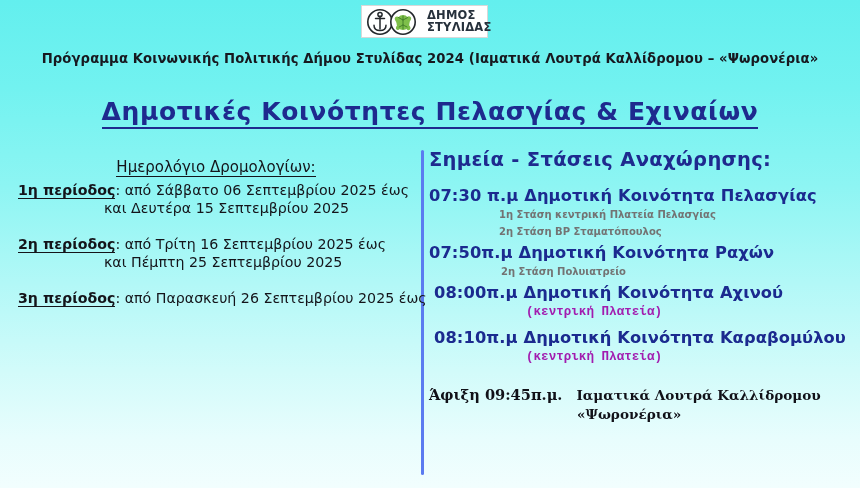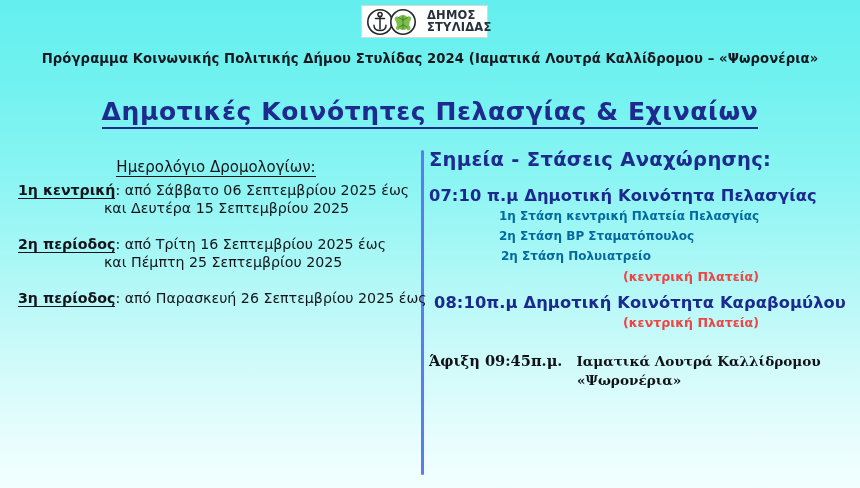--- a/index.html
+++ b/index.html
@@ -136,35 +136,36 @@
   .stop-main {
     font-size: 16.3px;
     font-weight: bold;
     color: #1b2a8f;
     letter-spacing: 0.1px;
     margin-bottom: 3px;
     white-space: nowrap;
   }
   .stop-main.indent1 { padding-left: 5px; }
   .substop {
-    font-size: 12px;
-    font-weight: bold;
-    color: #0369a1;
+    font-size: 10px;
+    font-weight: bold;
+    color: #737373;
     padding-left: 70px;
     margin: 4px 0 6px 0;
     white-space: nowrap;
   }
   .substop.tight { padding-left: 72px; }
   .sub-note {
     font-size: 12.6px;
     font-weight: bold;
-    color: #ef4444;
-    text-align: right;
+    color: #a21caf;
+    text-align: center;
     width: 330px;
     margin: 1px 0 9px 0;
+    font-family: Liberation Mono, monospace;
   }
 
   .arrival {
     margin-top: 22px;
     font-family: "DejaVu Serif", "Liberation Serif", serif;
     color: #111118;
   }
   .arrival-row {
     font-size: 14.6px;
     font-weight: bold;
@@ -223,21 +224,21 @@
 
   <div class="divider"></div>
 
   <div class="left-col">
     <div class="cal-heading">
       <span>Ημερολόγιο Δρομολογίων:</span>
     </div>
 
     <div class="period">
       <div class="period-l1">
-        <span class="period-tag">1η κεντρική</span><span>: από Σάββατο 06 Σεπτεμβρίου 2025 έως</span>
+        <span class="period-tag">1η περίοδος</span><span>: από Σάββατο 06 Σεπτεμβρίου 2025 έως</span>
       </div>
       <div class="period-l2">και Δευτέρα 15 Σεπτεμβρίου 2025</div>
     </div>
 
     <div class="period">
       <div class="period-l1">
         <span class="period-tag">2η περίοδος</span><span>: από Τρίτη  16 Σεπτεμβρίου 2025 έως</span>
       </div>
       <div class="period-l2">και Πέμπτη 25 Σεπτεμβρίου 2025</div>
     </div>
@@ -246,30 +247,32 @@
       <div class="period-l1">
         <span class="period-tag">3η περίοδος</span><span>: από Παρασκευή 26 Σεπτεμβρίου 2025 έως</span>
       </div>
     </div>
   </div>
 
   <div class="right-col">
     <div class="stops-heading">Σημεία - Στάσεις  Αναχώρησης:</div>
 
     <div class="stop-block">
-      <div class="stop-main">07:10 π.μ  Δημοτική Κοινότητα Πελασγίας</div>
+      <div class="stop-main">07:30 π.μ  Δημοτική Κοινότητα Πελασγίας</div>
       <div class="substop">1η    Στάση κεντρική Πλατεία Πελασγίας</div>
       <div class="substop">2η    Στάση  BP Σταματόπουλος</div>
     </div>
 
     <div class="stop-block">
+      <div class="stop-main">07:50π.μ Δημοτική Κοινότητα Ραχών</div>
       <div class="substop tight">2η Στάση Πολυιατρείο</div>
     </div>
 
     <div class="stop-block">
+      <div class="stop-main indent1">08:00π.μ Δημοτική Κοινότητα Αχινού</div>
       <div class="sub-note">(κεντρική Πλατεία)</div>
     </div>
 
     <div class="stop-block">
       <div class="stop-main indent1">08:10π.μ Δημοτική Κοινότητα Καραβομύλου</div>
       <div class="sub-note">(κεντρική Πλατεία)</div>
     </div>
 
     <div class="arrival">
       <div class="arrival-row">

